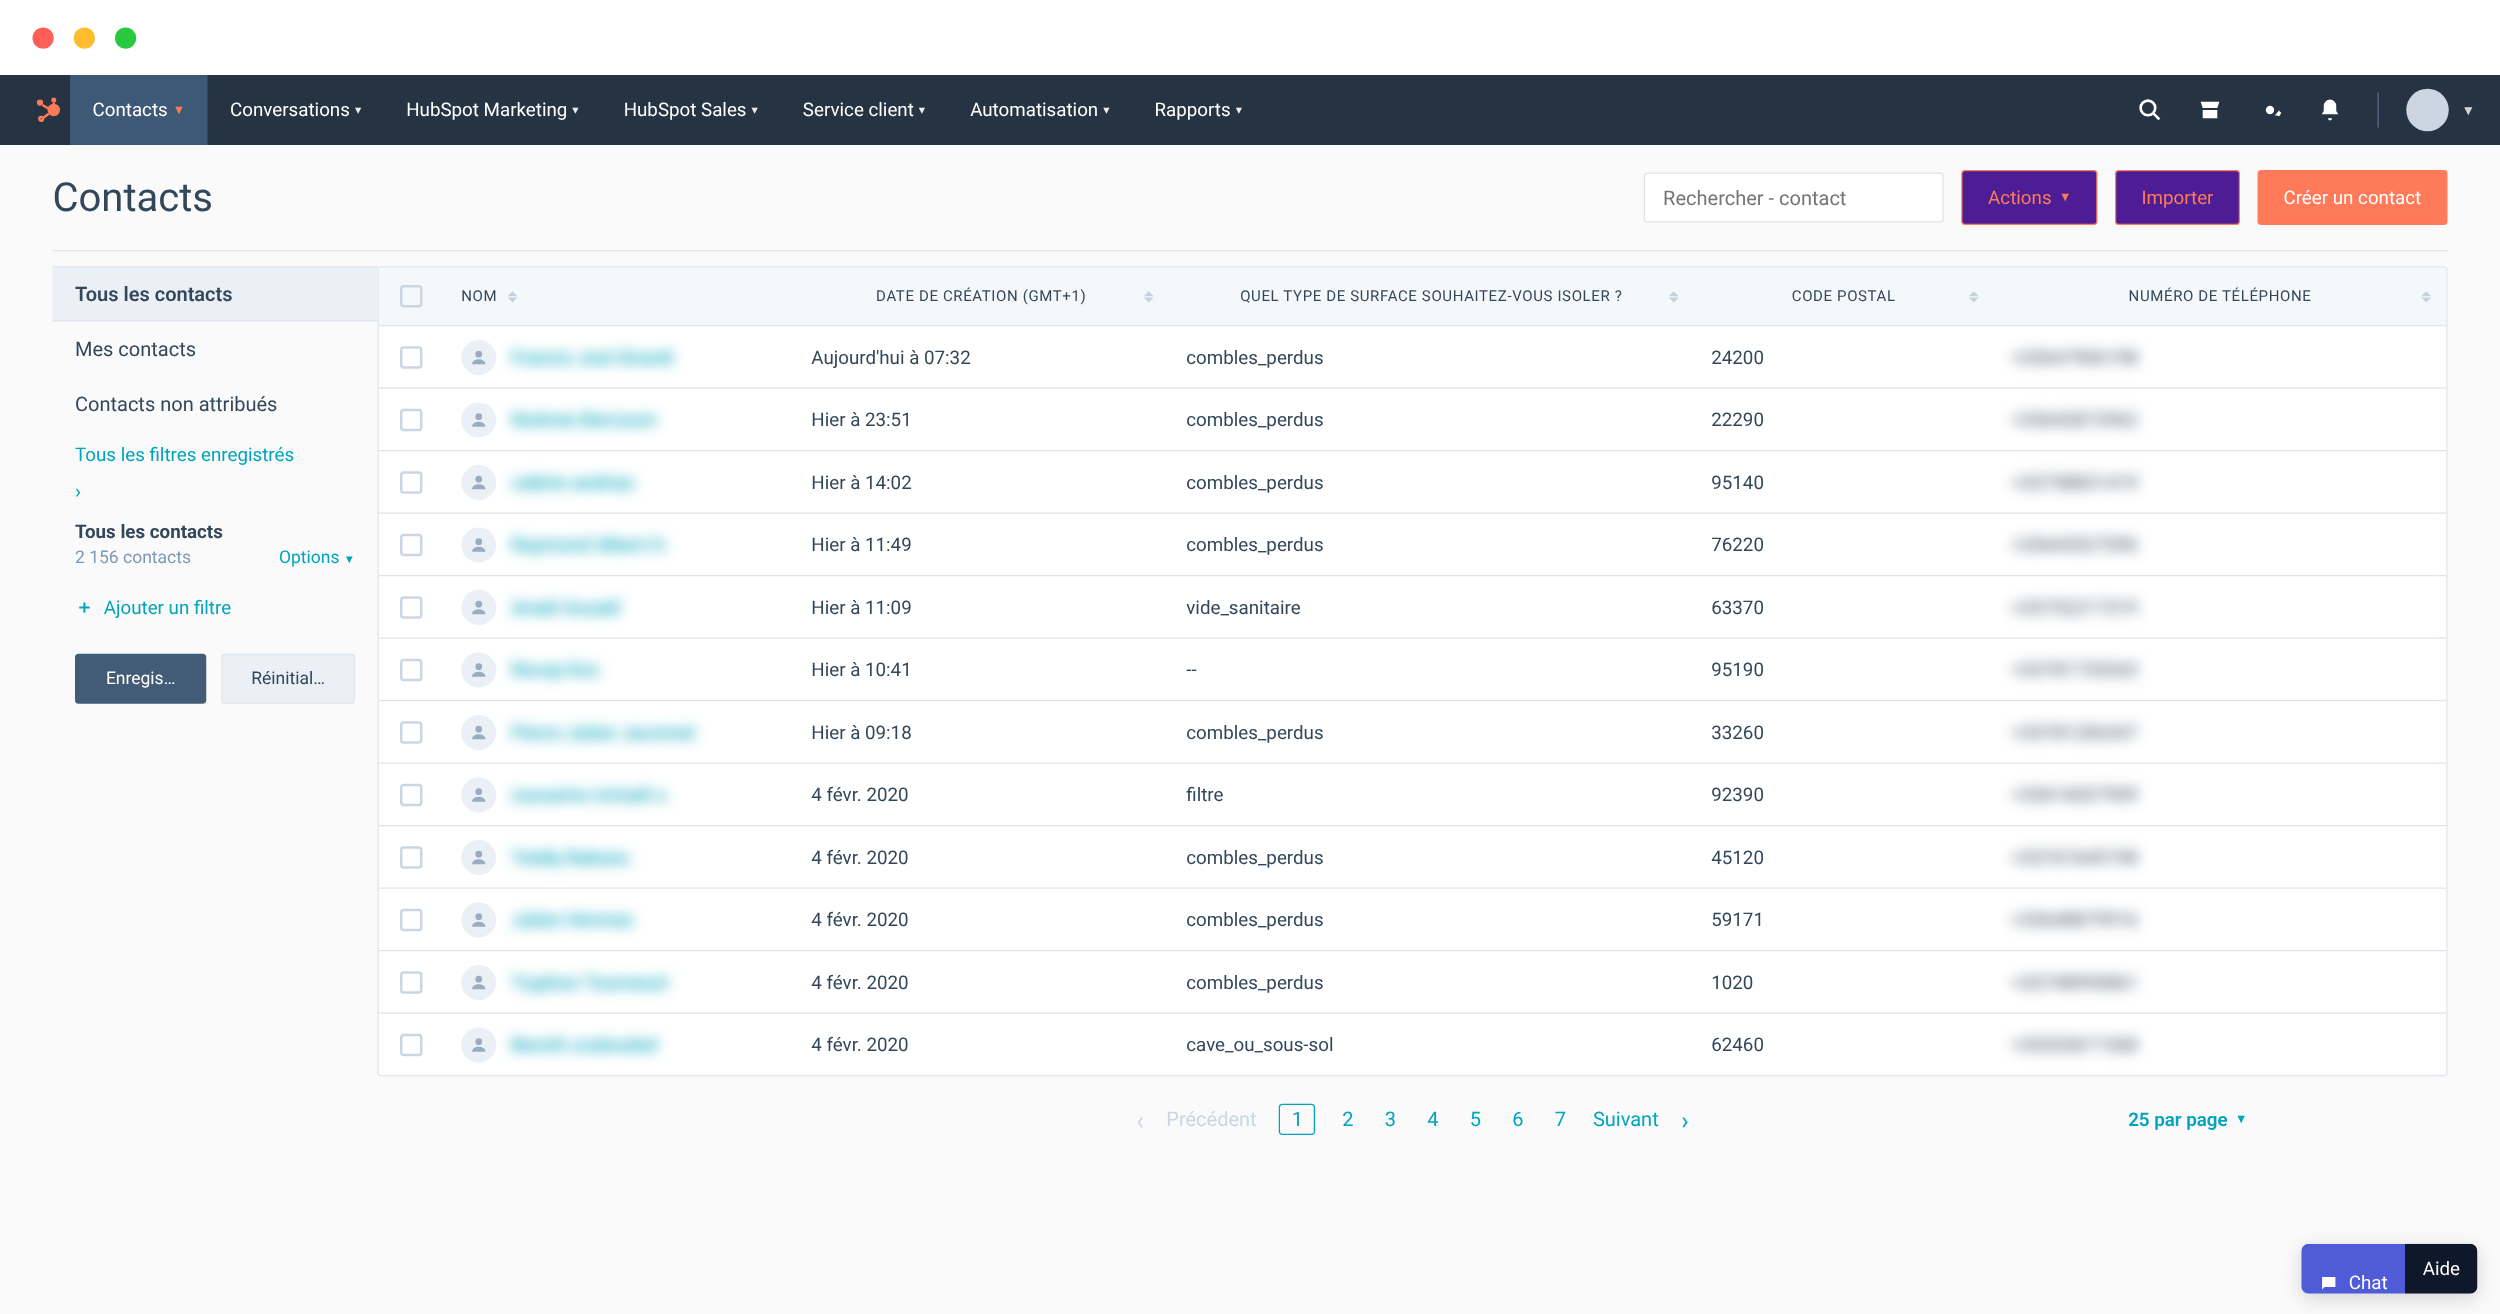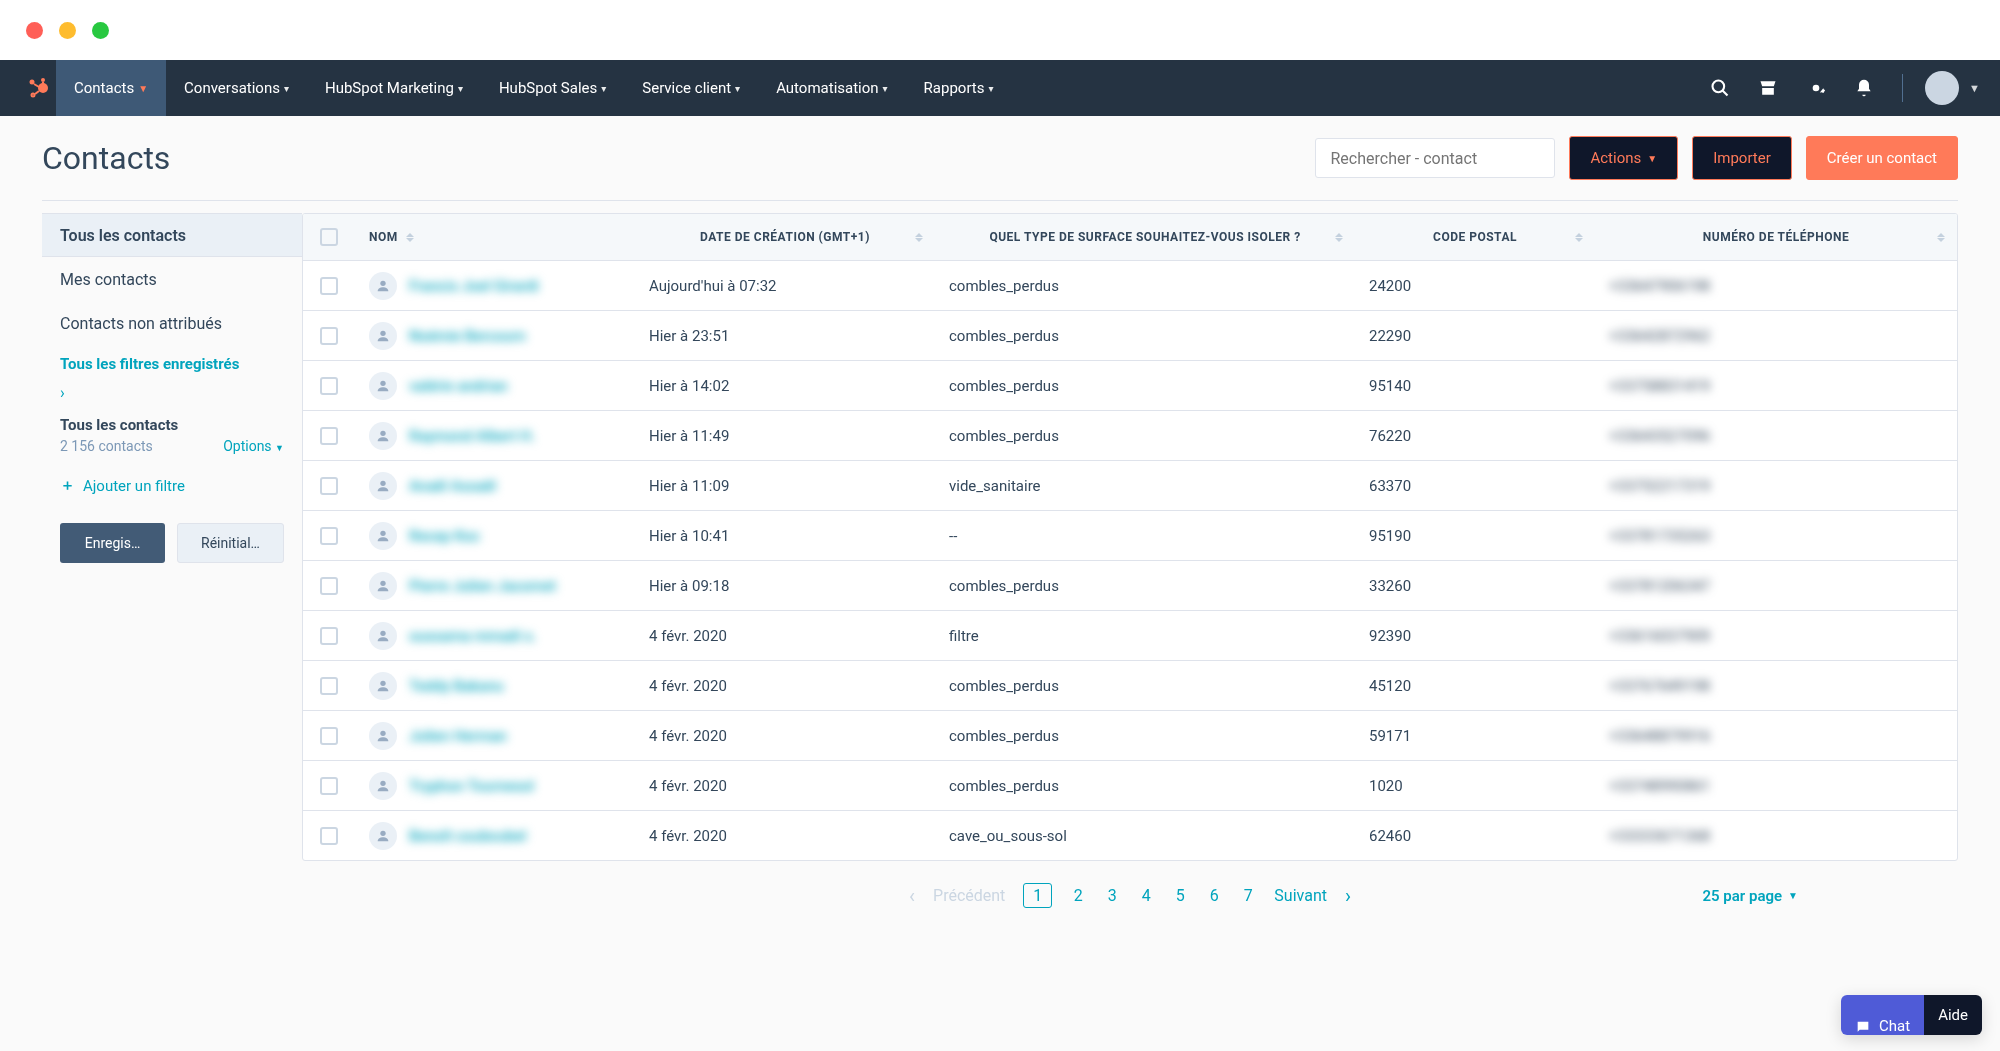--- a/index.html
+++ b/index.html
@@ -32,44 +32,44 @@
 .avatar{width:34px;height:34px;border-radius:50%;background:#cbd6e2;margin-left:8px}
 .nav-divider{width:1px;height:28px;background:#516f90;margin:0 14px}
 
 
 .page{padding:20px 42px 0 42px}
 .page-top{display:flex;align-items:center;gap:14px;margin-bottom:20px}
 .page-title{font-size:32px;color:var(--dark);font-weight:400;flex:1}
 .search-box{width:240px;height:40px;border:1px solid var(--border);border-radius:3px;display:flex;align-items:center;padding:0 12px;color:var(--gray);gap:8px;background:#fff}
 .search-box input{border:0;outline:0;flex:1;font-size:16px;background:transparent;color:var(--dark)}
 .btn{height:44px;padding:0 20px;border-radius:3px;display:flex;align-items:center;justify-content:center;font-size:15px;cursor:pointer;gap:6px}
-.btn.outline{border:1px solid var(--orange);color:var(--orange);background:#0f172a}
+.btn.outline{border:1px solid var(--orange);color:var(--orange);background:#4c1d95}
 .btn.solid{background:var(--orange);color:#fff;border:1px solid var(--orange)}
 .hr{height:1px;background:var(--border);margin-bottom:0}
 
 
 .body{display:flex}
 .sidebar{width:260px;padding-top:12px}
 .side-item{height:44px;display:flex;align-items:center;padding:0 18px;color:var(--dark);font-size:16px;cursor:pointer}
 .side-item.active{background:#eaf0f6;font-weight:600;border-top:1px solid var(--border);border-bottom:1px solid var(--border)}
-.side-link{color:var(--teal);font-weight:700;padding:10px 18px;font-size:15px;cursor:pointer}
+.side-link{color:var(--teal);font-weight:400;padding:10px 18px;font-size:15px;cursor:pointer}
 .side-caret{padding:0 18px;color:var(--teal)}
 .side-sub{padding:14px 18px 4px;font-size:15px;font-weight:700;color:var(--dark)}
 .side-count-row{display:flex;align-items:center;padding:0 18px 12px;font-size:14px;color:var(--gray)}
 .side-count-row .opt{margin-left:auto;color:var(--teal);cursor:pointer}
 .add-filter{display:flex;align-items:center;gap:8px;color:var(--teal);font-size:15px;padding:10px 18px;cursor:pointer}
 .side-btns{display:flex;gap:12px;padding:18px}
 .side-btn{flex:1;height:40px;border-radius:3px;display:flex;align-items:center;justify-content:center;font-size:14px;overflow:hidden;cursor:pointer}
 .side-btn.dark{background:#425b76;color:#fff}
 .side-btn.light{background:#eaf0f6;color:var(--dark);border:1px solid var(--border)}
 
 
 .main{flex:1;padding-top:12px}
 .table{border:1px solid var(--border);border-radius:3px;background:#fff;overflow:hidden}
-.thead{display:flex;height:46px;background:var(--light);color:var(--dark);font-size:12px;font-weight:700;letter-spacing:.5px}
+.thead{display:flex;height:46px;background:var(--light);color:var(--dark);font-size:12px;font-weight:400;letter-spacing:.5px}
 .th,.td{display:flex;align-items:center;padding:0 14px}
 .col-chk{width:52px;justify-content:center}
 .col-name{width:280px}
 .col-date{width:300px}
 .col-type{width:420px}
 .col-zip{width:240px}
 .col-phone{flex:1}
 .chk{width:18px;height:18px;border:2px solid #cbd6e2;border-radius:3px}
 .sort{width:8px;height:8px;margin-left:8px;opacity:.4;display:flex;flex-direction:column;justify-content:center;gap:1px}
 .sort span{width:0;height:0;border-left:4px solid transparent;border-right:4px solid transparent}

